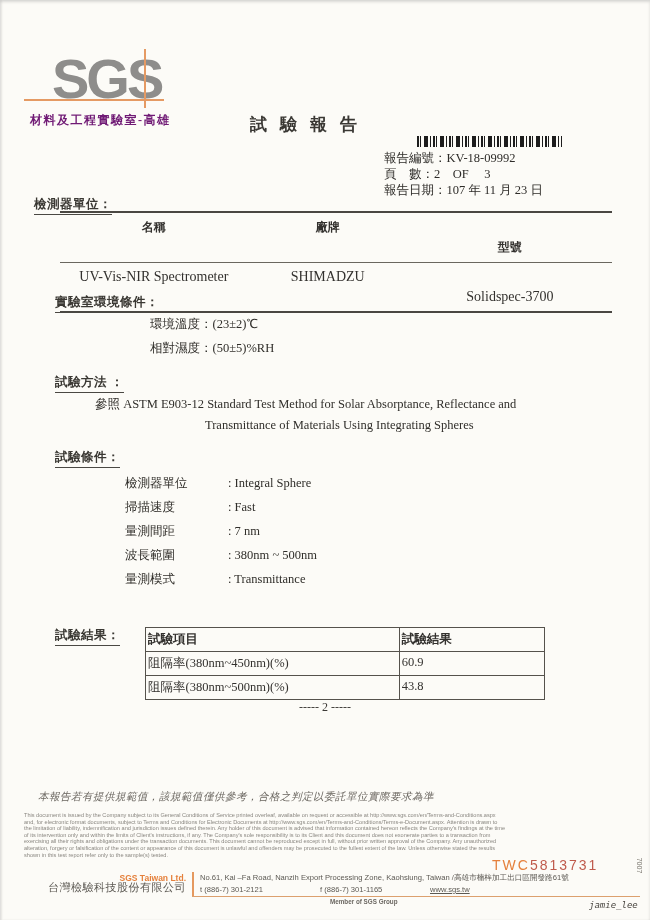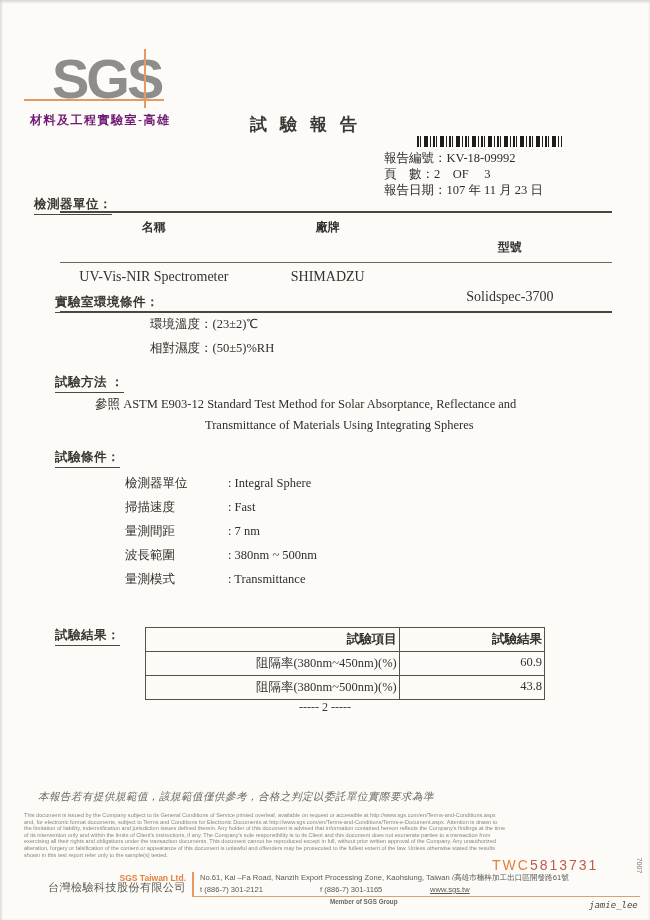--- a/index.html
+++ b/index.html
@@ -57,21 +57,21 @@
   .cond-row { display:flex; height:24px; align-items:center; }
   .cond-label { width:103px; }
   .cond-value { }
   
   .res-table {
     position:absolute; left:145px; top:627px; width:400px;
     border:1.5px solid #55524c; font-size:12.5px;
   }
   .res-row { display:flex; border-top:1px solid #55524c; }
   .res-row:first-child { border-top:none; }
-  .res-cell { padding:3px 2px; text-align:right; }
+  .res-cell { padding:3px 2px; text-align:left; }
   .res-cell.item { width:255px; border-right:1px solid #55524c; }
   .res-cell.val { width:145px; }
   .res-row.head .res-cell { font-weight:bold; }
   .page-marker { position:absolute; left:0; right:0; top:700px; text-align:center; font-size:12px; color:#3b3935; }
   
   .note {
     position:absolute; left:38px; top:790px; font-size:10.5px; color:#6b6761;
     letter-spacing:.5px; font-style:italic;
   }
   .disclaimer {

